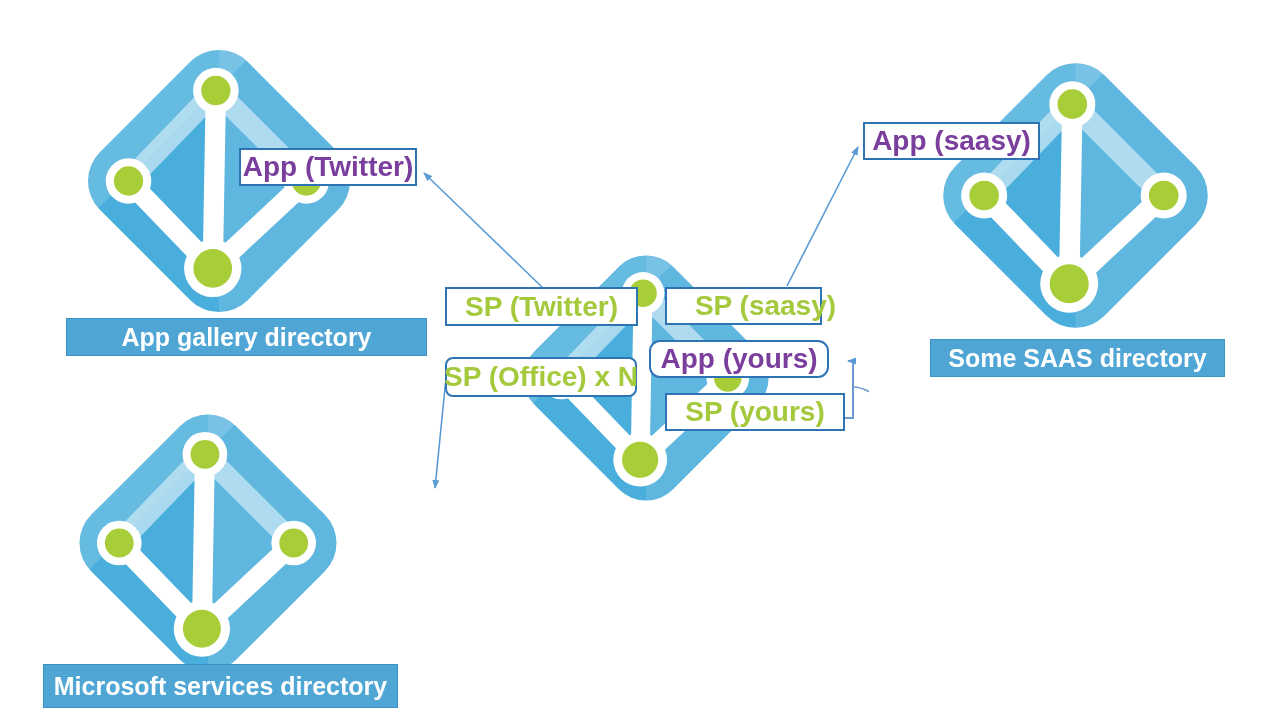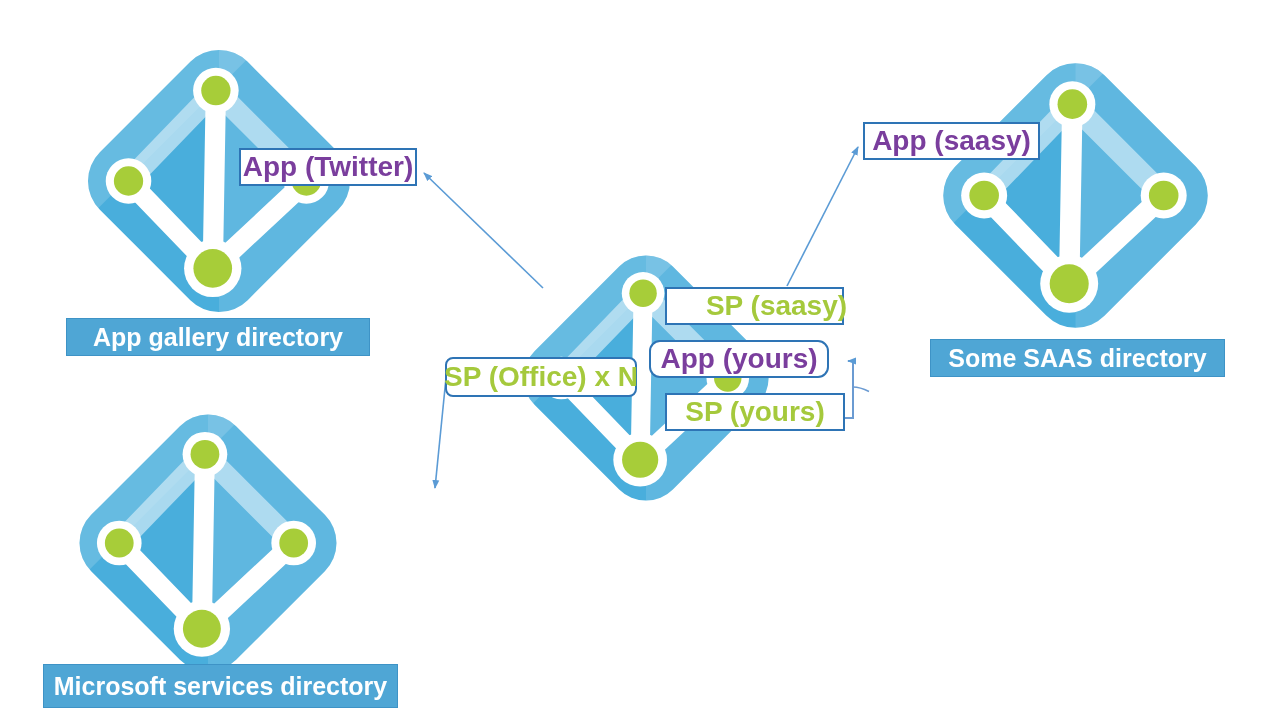--- a/index.html
+++ b/index.html
@@ -119,34 +119,37 @@
       <path d="M853,387 C859,387 864,389 869,391.5" stroke-width="1.6"></path>
     </g>
   </svg>
 
   <div class="lbl app" style="left:239px;top:148px;width:178px;height:38px;">
     <span>App (Twitter)</span>
   </div>
   <div class="lbl app" style="left:863px;top:122px;width:177px;height:38px;">
     <span>App (saasy)</span>
   </div>
+  <div class="lbl sp" style="left:445px;top:287px;width:193px;height:39px;">
+    <span>SP (Twitter)</span>
+  </div>
   <div class="lbl sp" style="left:445px;top:357px;width:192px;height:40px;border-radius:8px;">
     <span>SP (Office) x N</span>
   </div>
-  <div class="lbl sp" style="left:665px;top:287px;width:179px;height:38px;padding-left:44px;">
+  <div class="lbl sp" style="left:665px;top:287px;width:157px;height:38px;padding-left:44px;">
     <span>SP (saasy)</span>
   </div>
   <div class="lbl app" style="left:649px;top:340px;width:180px;height:38px;border-radius:11px;">
     <span>App (yours)</span>
   </div>
   <div class="lbl sp" style="left:665px;top:393px;width:180px;height:38px;">
     <span>SP (yours)</span>
   </div>
 
-  <div class="banner" style="left:66px;top:318px;width:304px;height:38px;">
+  <div class="banner" style="left:66px;top:318px;width:361px;height:38px;">
     <span>App gallery directory</span>
   </div>
   <div class="banner" style="left:43px;top:664px;width:355px;height:44px;">
     <span>Microsoft services directory</span>
   </div>
   <div class="banner" style="left:930px;top:339px;width:295px;height:38px;">
     <span>Some SAAS directory</span>
   </div>
 
 </div>

